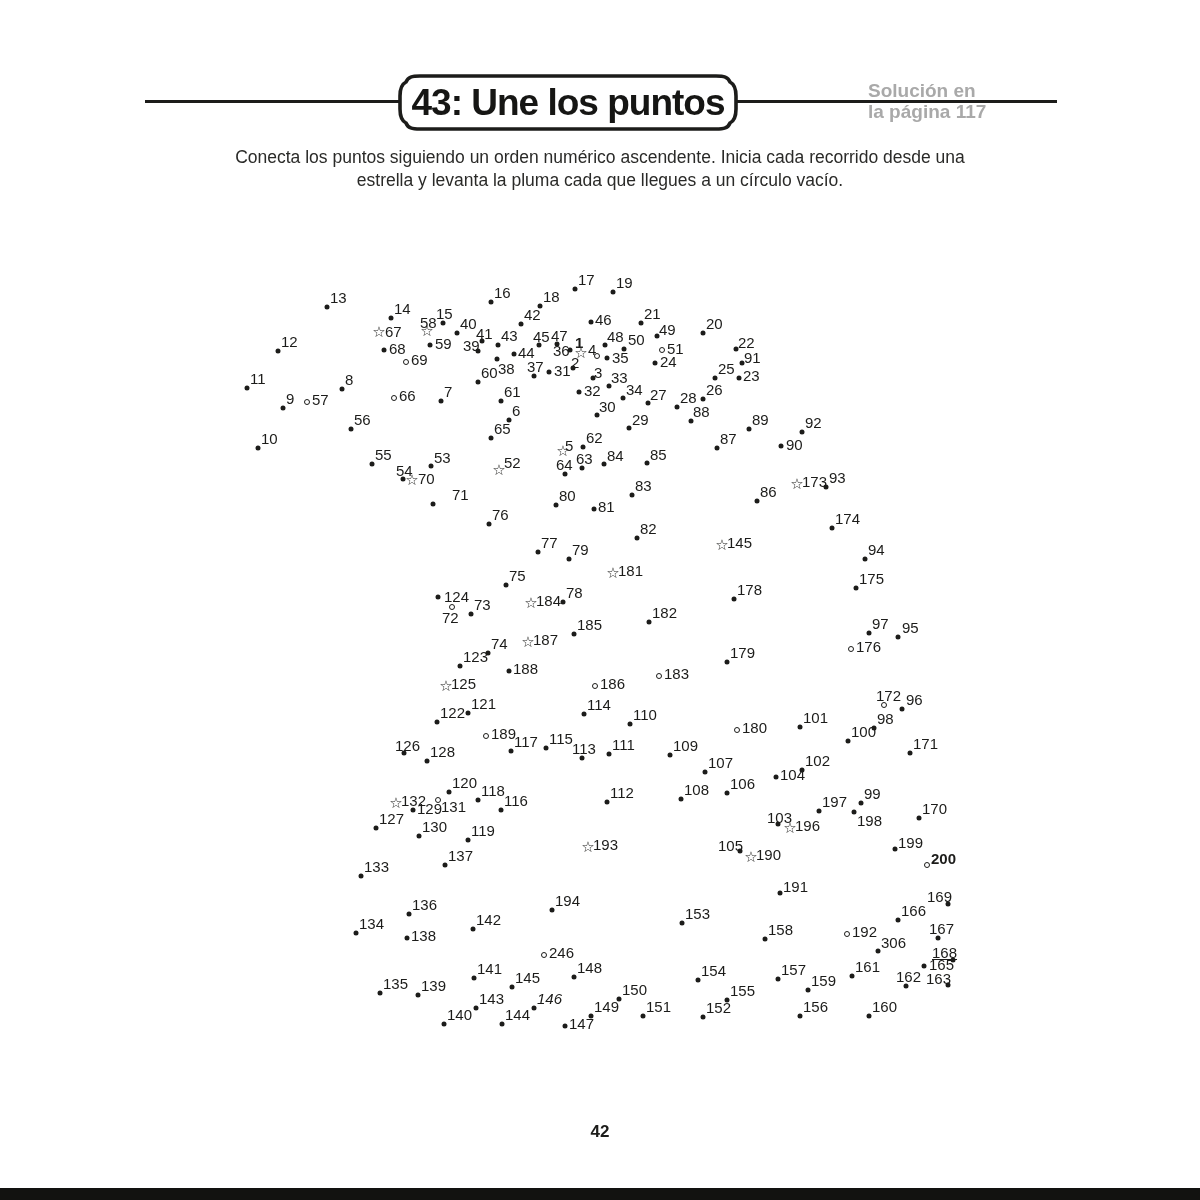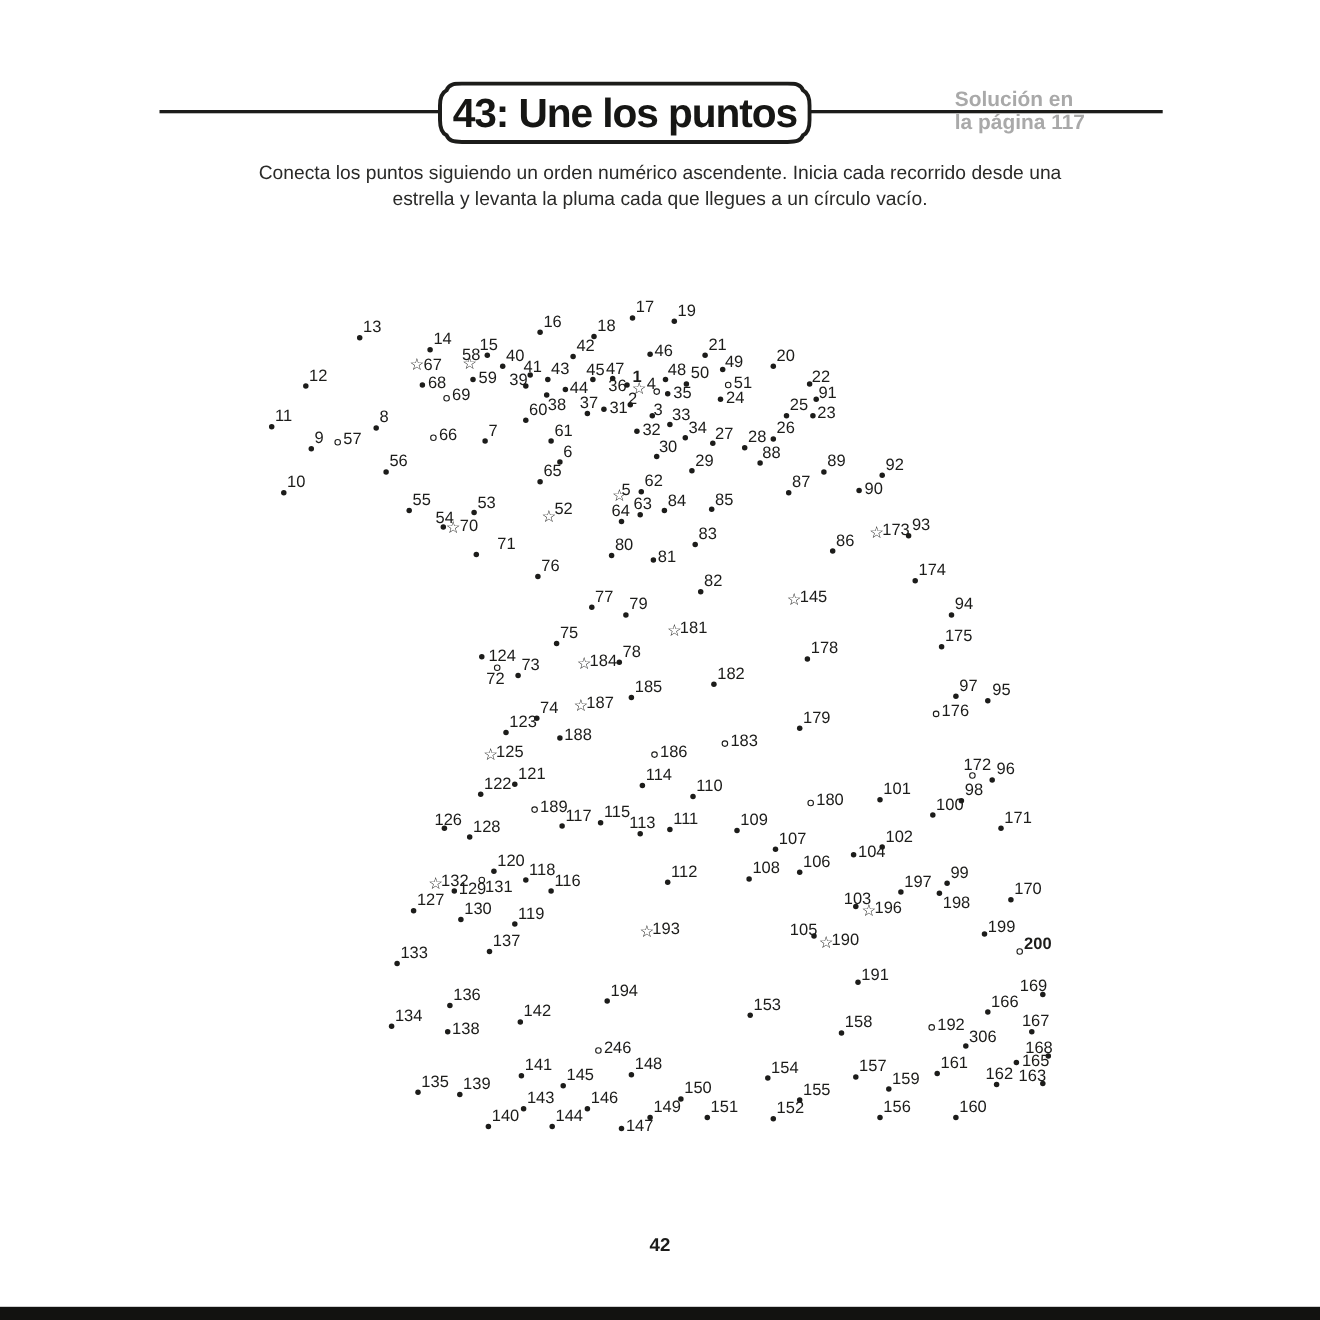--- a/index.html
+++ b/index.html
@@ -344,21 +344,21 @@
       <div class="plabel" style="left: 477px; top: 962px;">141</div>
       <div class="marker dot" style="left: 473px; top: 929px;"></div>
       <div class="plabel" style="left: 476px; top: 913px;">142</div>
       <div class="marker dot" style="left: 476px; top: 1008px;"></div>
       <div class="plabel" style="left: 479px; top: 992px;">143</div>
       <div class="marker dot" style="left: 502px; top: 1024px;"></div>
       <div class="plabel" style="left: 505px; top: 1008px;">144</div>
       <div class="marker dot" style="left: 512px; top: 987px;"></div>
       <div class="plabel" style="left: 515px; top: 971px;">145</div>
       <div class="marker dot" style="left: 534px; top: 1008px;"></div>
-      <div class="plabel" style="left: 537px; top: 992px;">146</div>
+      <div class="plabel" style="left: 537px; top: 992px; font-style: italic;">146</div>
       <div class="marker dot" style="left: 565px; top: 1026px;"></div>
       <div class="plabel" style="left: 569px; top: 1017px;">147</div>
       <div class="marker dot" style="left: 574px; top: 977px;"></div>
       <div class="plabel" style="left: 577px; top: 961px;">148</div>
       <div class="marker dot" style="left: 591px; top: 1016px;"></div>
       <div class="plabel" style="left: 594px; top: 1000px;">149</div>
       <div class="marker dot" style="left: 619px; top: 999px;"></div>
       <div class="plabel" style="left: 622px; top: 983px;">150</div>
       <div class="marker dot" style="left: 643px; top: 1016px;"></div>
       <div class="plabel" style="left: 646px; top: 1000px;">151</div>
@@ -388,21 +388,21 @@
       <div class="plabel" style="left: 926px; top: 972px;">163</div>
       <div class="marker dot" style="left: 878px; top: 951px;"></div>
       <div class="plabel" style="left: 881px; top: 936px;">306</div>
       <div class="marker dot" style="left: 924px; top: 966px;"></div>
       <div class="plabel" style="left: 929px; top: 958px;">165</div>
       <div class="marker dot" style="left: 898px; top: 920px;"></div>
       <div class="plabel" style="left: 901px; top: 904px;">166</div>
       <div class="marker dot" style="left: 938px; top: 938px;"></div>
       <div class="plabel" style="left: 929px; top: 922px;">167</div>
       <div class="marker dot" style="left: 953px; top: 960px;"></div>
-      <div class="plabel" style="left: 932px; top: 946px;">168</div>
+      <div class="plabel" style="left: 932px; top: 946px; text-decoration: underline;">168</div>
       <div class="marker dot" style="left: 948px; top: 904px;"></div>
       <div class="plabel" style="left: 927px; top: 890px;">169</div>
       <div class="marker dot" style="left: 919px; top: 818px;"></div>
       <div class="plabel" style="left: 922px; top: 802px;">170</div>
       <div class="marker dot" style="left: 910px; top: 753px;"></div>
       <div class="plabel" style="left: 913px; top: 737px;">171</div>
       <div class="marker circle" style="left: 884px; top: 705px;"></div>
       <div class="plabel" style="left: 876px; top: 689px;">172</div>
       <div class="marker star" style="left: 797px; top: 485px;">☆</div>
       <div class="plabel" style="left: 802px; top: 475px;">173</div>

